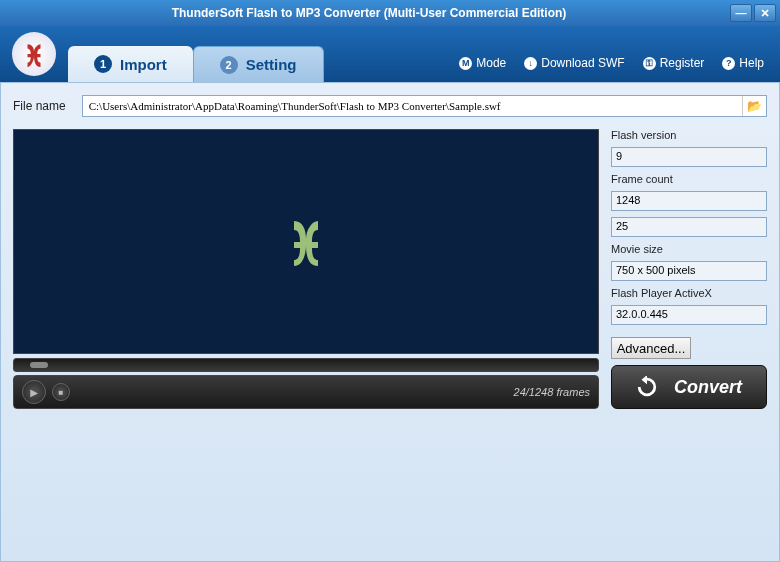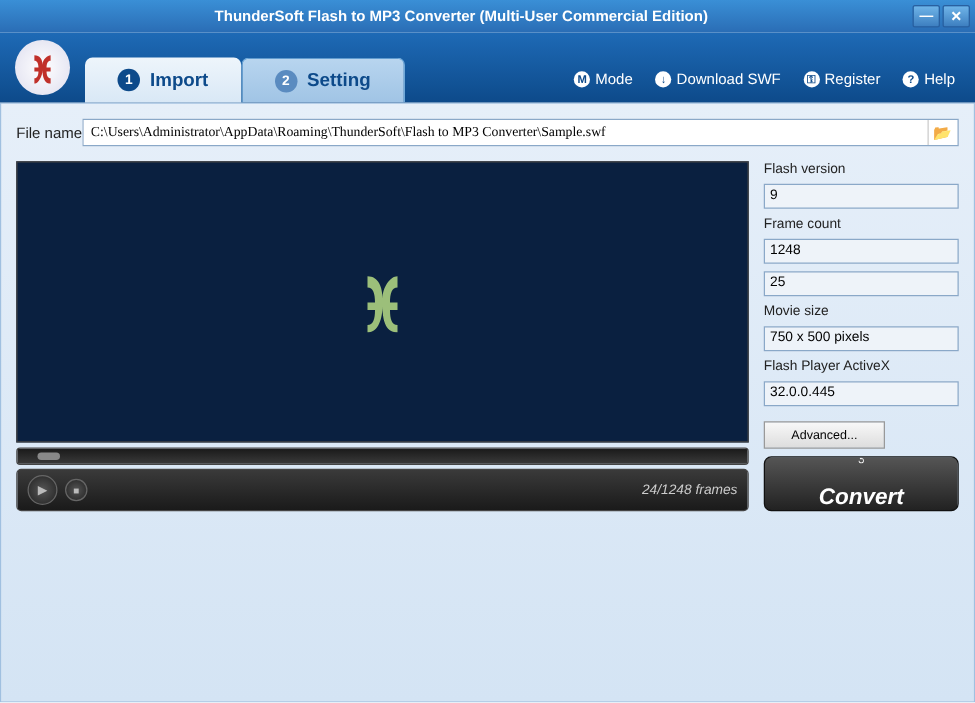--- a/index.html
+++ b/index.html
@@ -18,21 +18,21 @@
 .tab.active { background: linear-gradient(#eef5fb, #d9e8f6); }
 .tab.inactive { background: linear-gradient(#b8d5ef, #a0c4e5); border: 1px solid #6fa8d8; border-bottom: none; }
 .tabnum { width: 18px; height: 18px; border-radius: 50%; background: #0d4a8a; color: #fff; display: flex; align-items: center; justify-content: center; font-size: 11px; font-weight: bold; }
 .tab.inactive .tabnum { background: #5a8bc0; }
 .headlinks { display: flex; gap: 18px; position: absolute; right: 16px; top: 30px; color: #fff; font-size: 12px; }
 .headlink { display: flex; align-items: center; gap: 4px; cursor: pointer; }
 .hicon { width: 13px; height: 13px; border-radius: 50%; background: #fff; color: #0d4a8a; display: flex; align-items: center; justify-content: center; font-size: 9px; font-weight: bold; }
 
 .body { height: 480px; background: linear-gradient(#e6eff9, #d4e4f4); border: 1px solid #a0c0e0; padding: 12px; }
 
-.filerow { display: flex; align-items: center; gap: 0; margin-bottom: 12px; }
+.filerow { display: flex; align-items: center; gap: 16px; margin-bottom: 12px; }
 .filerow label { font-size: 12px; color: #222; }
 .fileinput { flex: 1; display: flex; border: 1px solid #8aa8c8; background: #fff; height: 22px; }
 .fileinput input { flex: 1; border: none; font-size: 11px; padding: 0 6px; outline: none; font-family: Liberation Serif, serif; }
 .browsebtn { width: 24px; display: flex; align-items: center; justify-content: center; cursor: pointer; border-left: 1px solid #ccc; font-size: 12px; }
 
 .main { display: flex; gap: 12px; }
 .preview-col { flex: 1; display: flex; flex-direction: column; }
 .preview { flex: 1; height: 324px; background: #0a2040; border: 1px solid #444; display: flex; align-items: center; justify-content: center; }
 .preview svg { width: 36px; height: 48px; }
 
@@ -40,23 +40,23 @@
 .seekthumb { position: absolute; left: 16px; top: 3px; width: 18px; height: 6px; background: #888; border-radius: 3px; }
 
 .controls { height: 34px; background: linear-gradient(#3a3a3a,#1a1a1a); border: 1px solid #444; margin-top: 3px; border-radius: 4px; display: flex; align-items: center; padding: 0 8px; gap: 6px; }
 .ctrlbtn { width: 24px; height: 24px; border-radius: 50%; background: radial-gradient(#555,#222); border: 1px solid #666; display:flex; align-items: center; justify-content: center; cursor: pointer; color: #bbb; font-size: 10px; }
 .ctrlbtn.sm { width: 18px; height: 18px; font-size: 8px; }
 .framecount { color: #ccc; font-size: 11px; margin-left: auto; font-style: italic; }
 
 .info-col { width: 156px; display: flex; flex-direction: column; gap: 6px; }
 .info-label { font-size: 11px; color: #222; }
 .info-val { height: 20px; border: 1px solid #8aa8c8; background: #eef3f9; font-size: 11px; padding: 2px 4px; }
-.advbtn { height: 22px; width: 97px; margin-top: 6px; background: linear-gradient(#f8f8f8,#ddd); border: 1px solid #999; font-size: 10px; cursor: pointer; }
+.advbtn { height: 22px; width: 80px; margin-top: 6px; background: linear-gradient(#f8f8f8,#ddd); border: 1px solid #999; font-size: 13px; cursor: pointer; }
 
-.convertbtn { margin-top: auto; height: 44px; background: linear-gradient(#555,#222); border: 1px solid #111; border-radius: 6px; display: flex; align-items: center; justify-content: center; gap: 16px; color: #fff; font-size: 18px; font-weight: bold; font-style: italic; cursor: pointer; flex-direction: column; }
+.convertbtn { margin-top: auto; height: 44px; background: linear-gradient(#555,#222); border: 1px solid #111; border-radius: 6px; display: flex; align-items: center; justify-content: center; gap: 16px; color: #fff; font-size: 18px; font-weight: bold; font-style: italic; cursor: pointer; }
 .converticon { width: 22px; height: 22px; }
 </style>
 </head>
 <body>
 
 <div class="titlebar">
   <span class="titlebar-text">ThunderSoft Flash to MP3 Converter (Multi-User Commercial Edition)</span>
   <div class="winbtns">
     <div class="winbtn">—</div>
     <div class="winbtn">✕</div>

